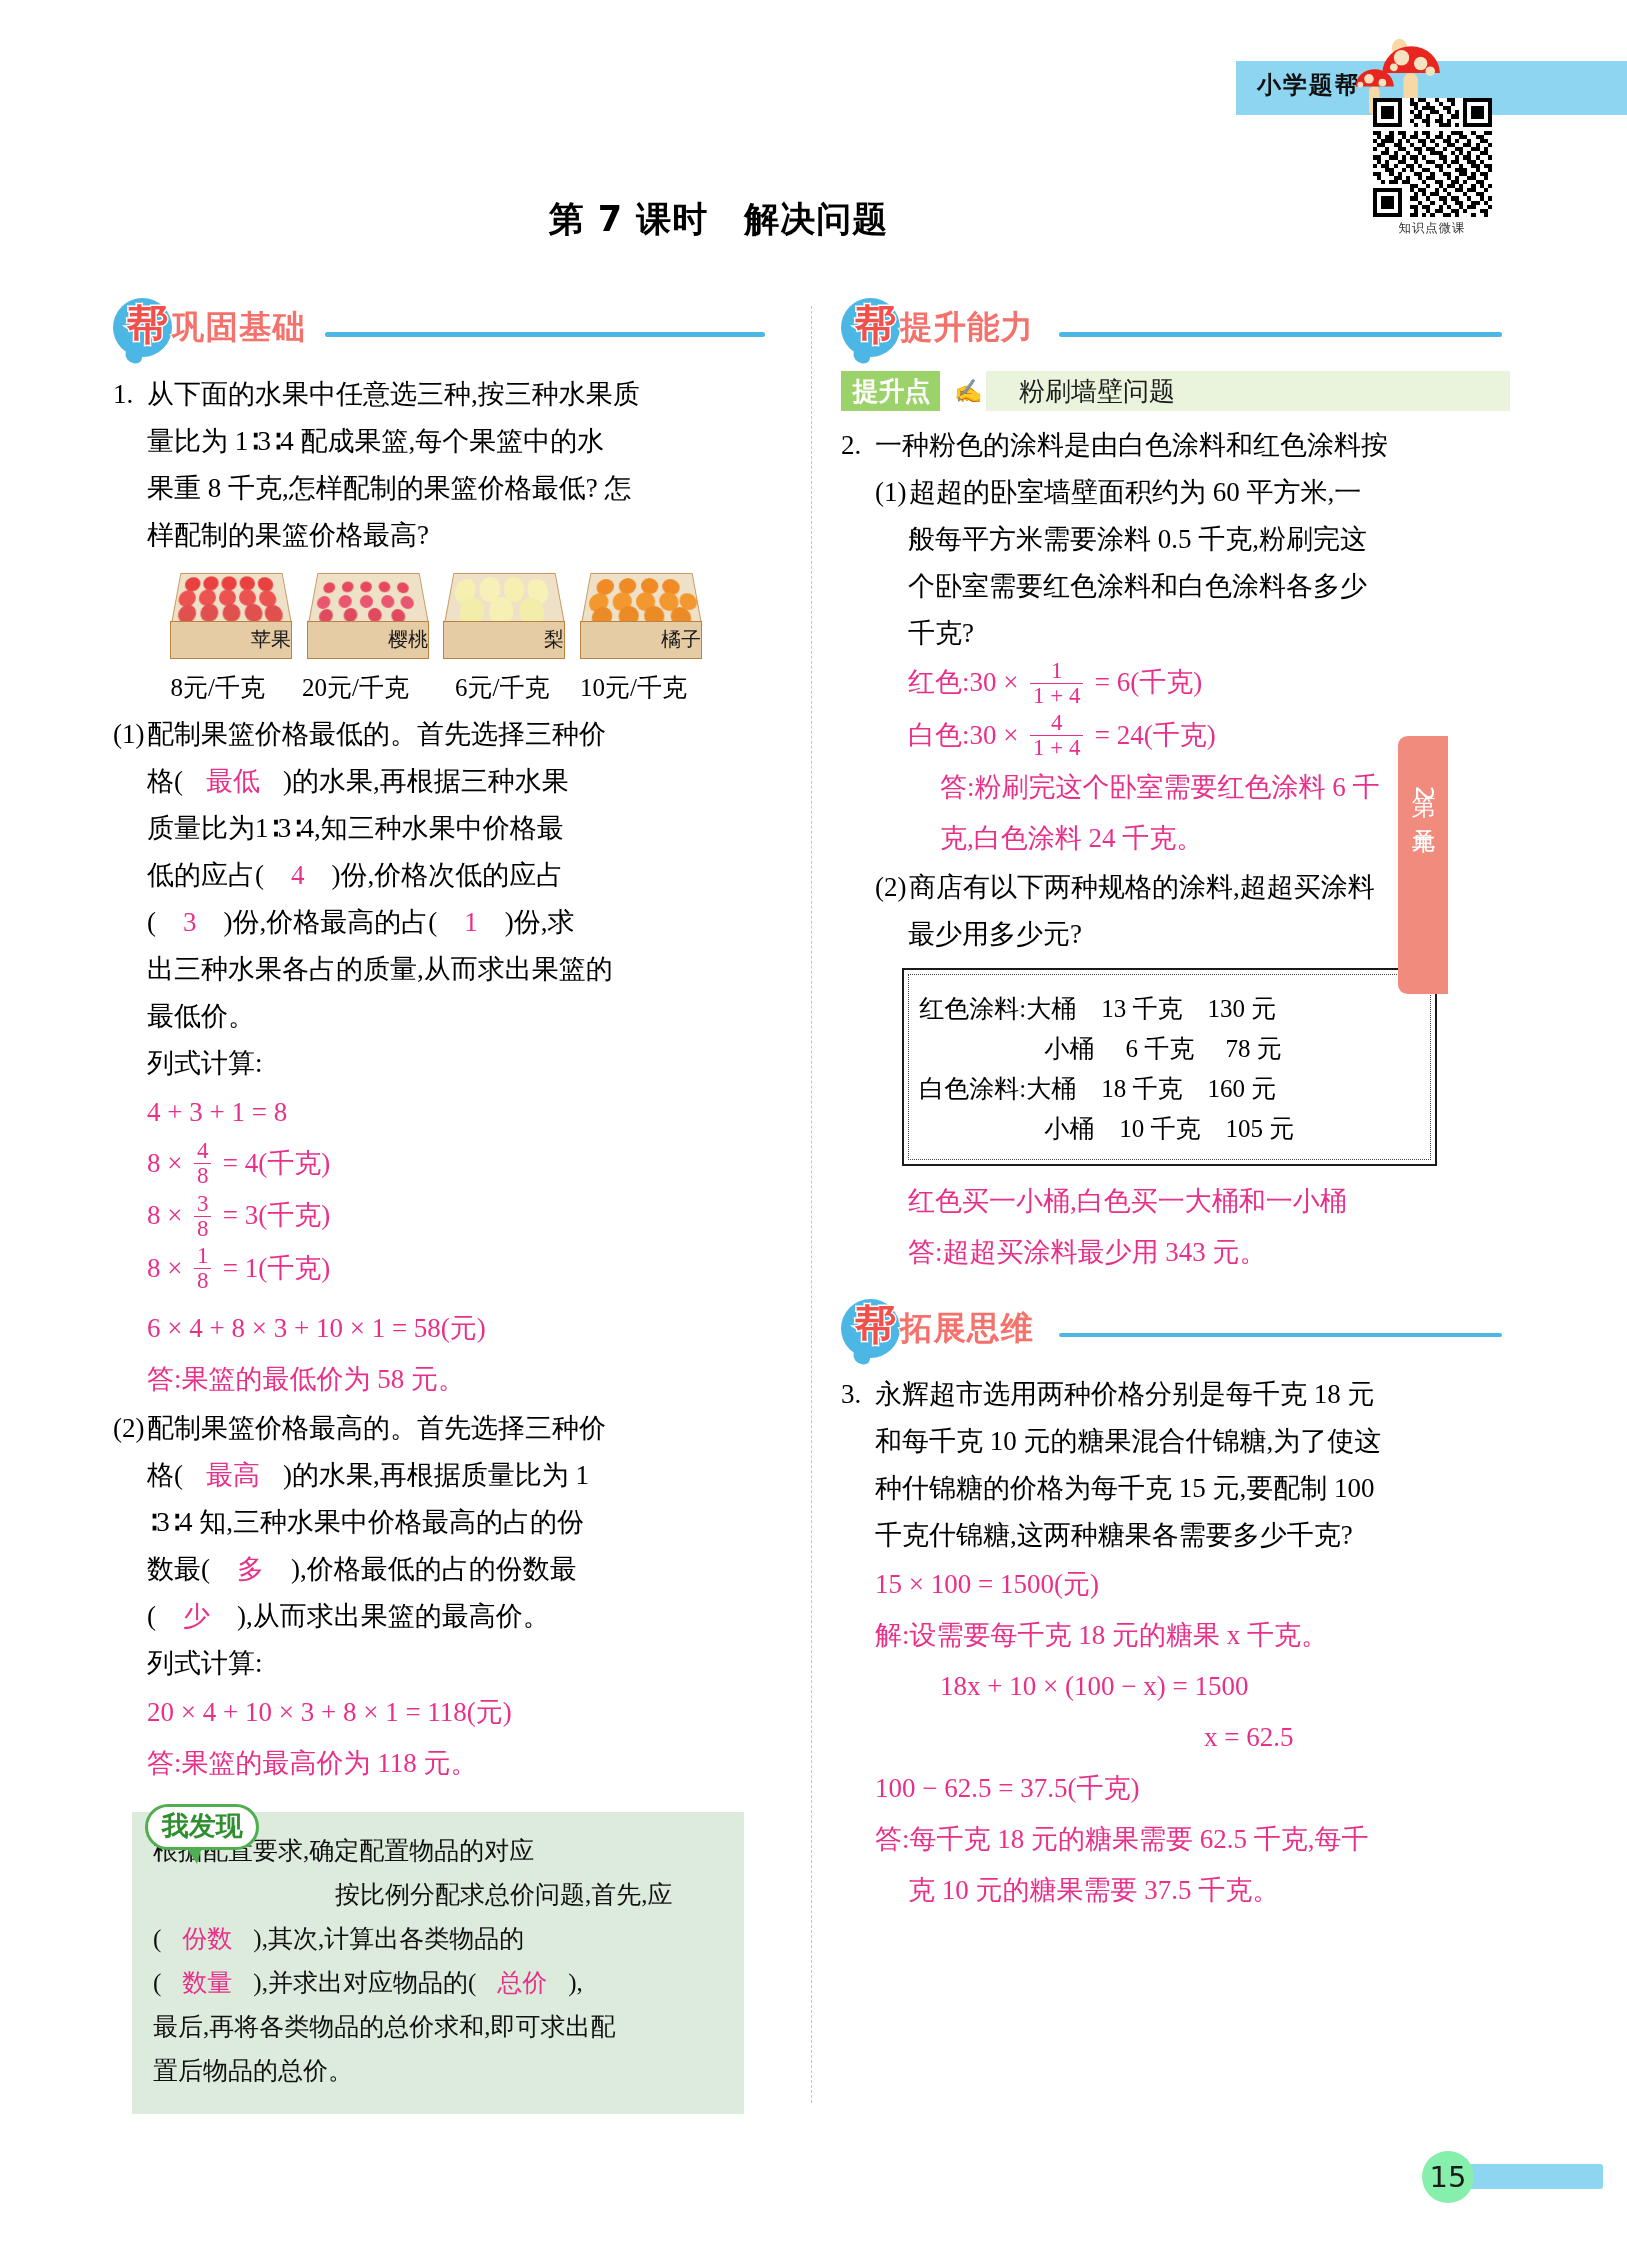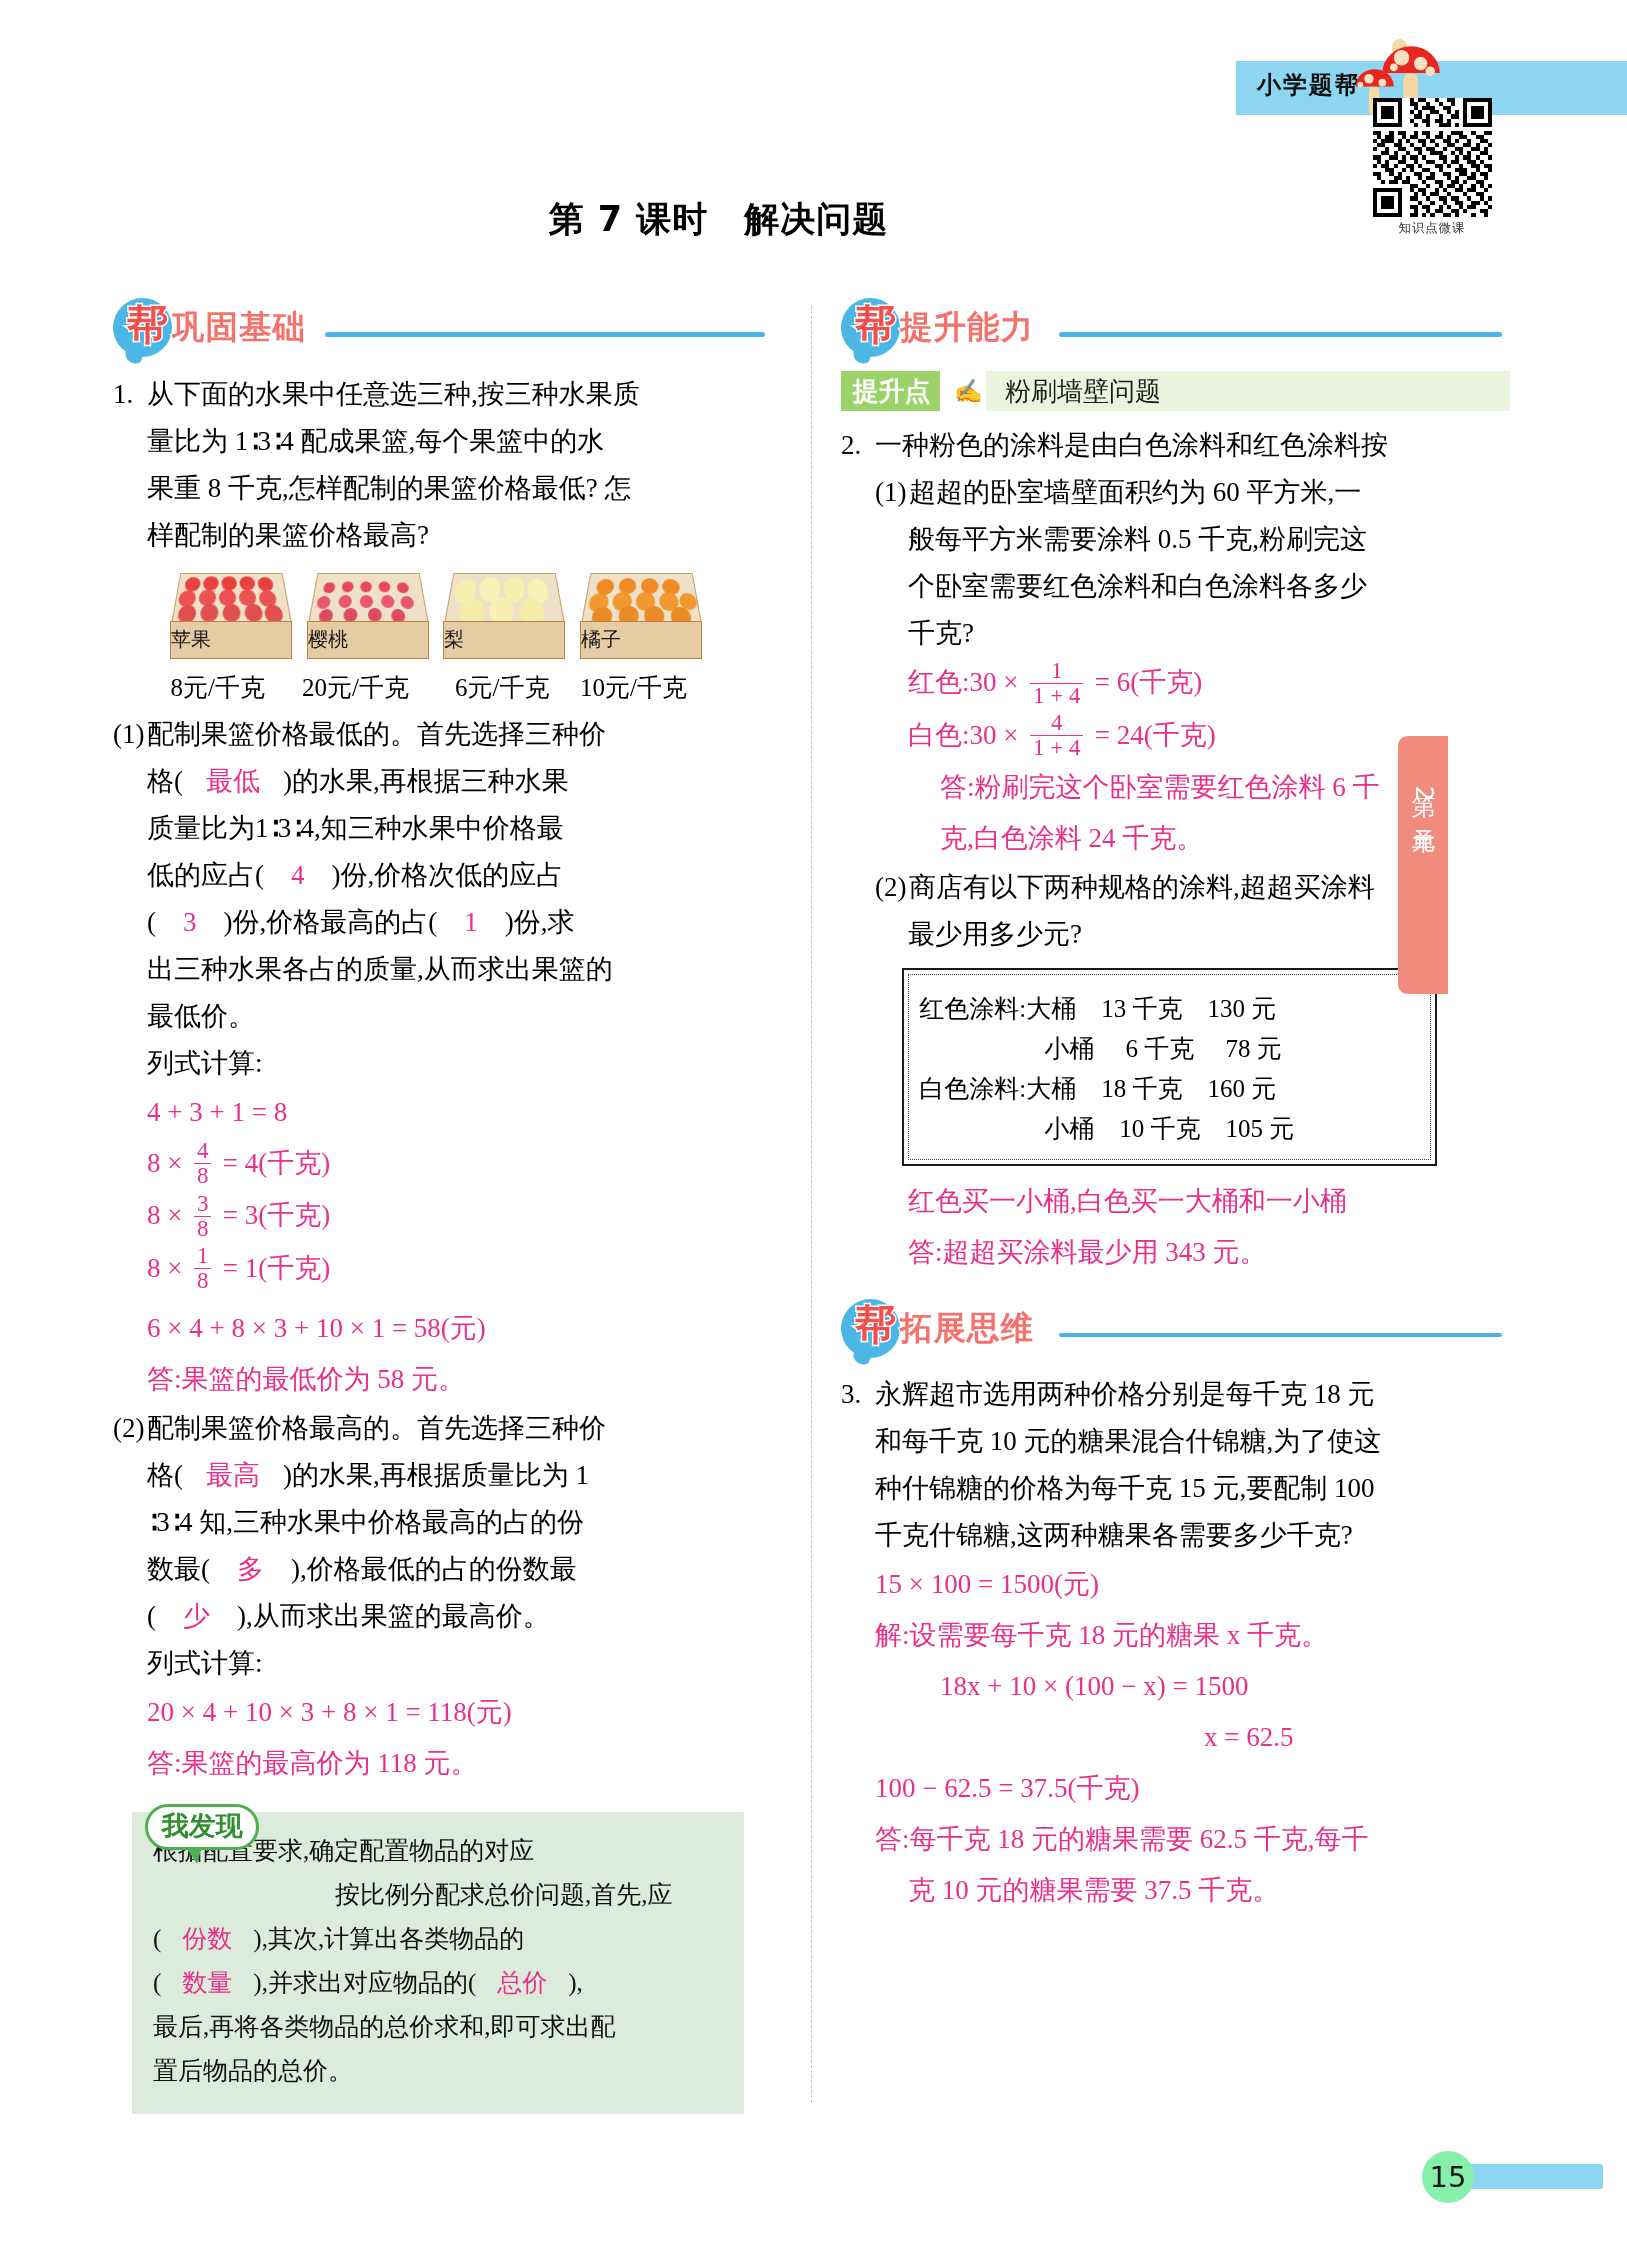--- a/index.html
+++ b/index.html
@@ -110,21 +110,21 @@
   .crate .box-top {
     position: absolute; left: 5.7px; top: 5.7px; width: 111px; height: 54px;
     background: #efe0c8; border: 1.9px solid #c89b62;
     transform: perspective(86px) rotateX(16deg);
   }
   .crate .box-front {
     position: absolute; left: 0; top: 57px; width: 122px; height: 38px;
     background: #e6cca4; border: 1.9px solid #b8833f;
   }
   .crate .box-front span {
-    display: block; text-align: left; font-size: 20px; line-height: 34px;
+    display: block; text-align: right; font-size: 20px; line-height: 34px;
     color: #1a1a1a; font-family: "DejaVu Sans", sans-serif;
   }
   .fruit { position: absolute; border-radius: 50%; }
   .prices {
     margin: 3.8px 0 3.8px 46px; width: 564px; position: relative; height: 36px;
     font-size: 25px;
   }
   .prices span { position: absolute; top: 0; white-space: nowrap; }
 
   
@@ -135,21 +135,21 @@
     font-family: "DejaVu Sans", sans-serif; font-size: 26px;
     line-height: 40px; padding: 0 9.6px 0 11.5px;
   }
   .tip-badge .tb-arrow {
     position: absolute; left: 113px; top: 7.6px; color: #2f7d2f;
     font-size: 23px; line-height: 27px;
   }
   .tip-badge .tb-right {
     position: absolute; left: 145px; top: 0; right: 0; height: 40px;
     background: #eaf4dc; color: #1a1a1a; font-size: 26px;
-    line-height: 40px; padding-left: 19px;
+    line-height: 40px; padding-left: 33px;
     font-family: "DejaVu Sans", sans-serif;
   }
 
   
   .paint-box {
     margin: 9.6px 0 9.6px 61px; width: 535px; padding: 19px 15.3px 15.3px 15.3px;
     border: 2.9px double #1a1a1a; position: relative; background: #fff;
   }
   .paint-box .vine {
     position: absolute; inset: 3.8px; border: 1.9px dotted #444; pointer-events: none;

